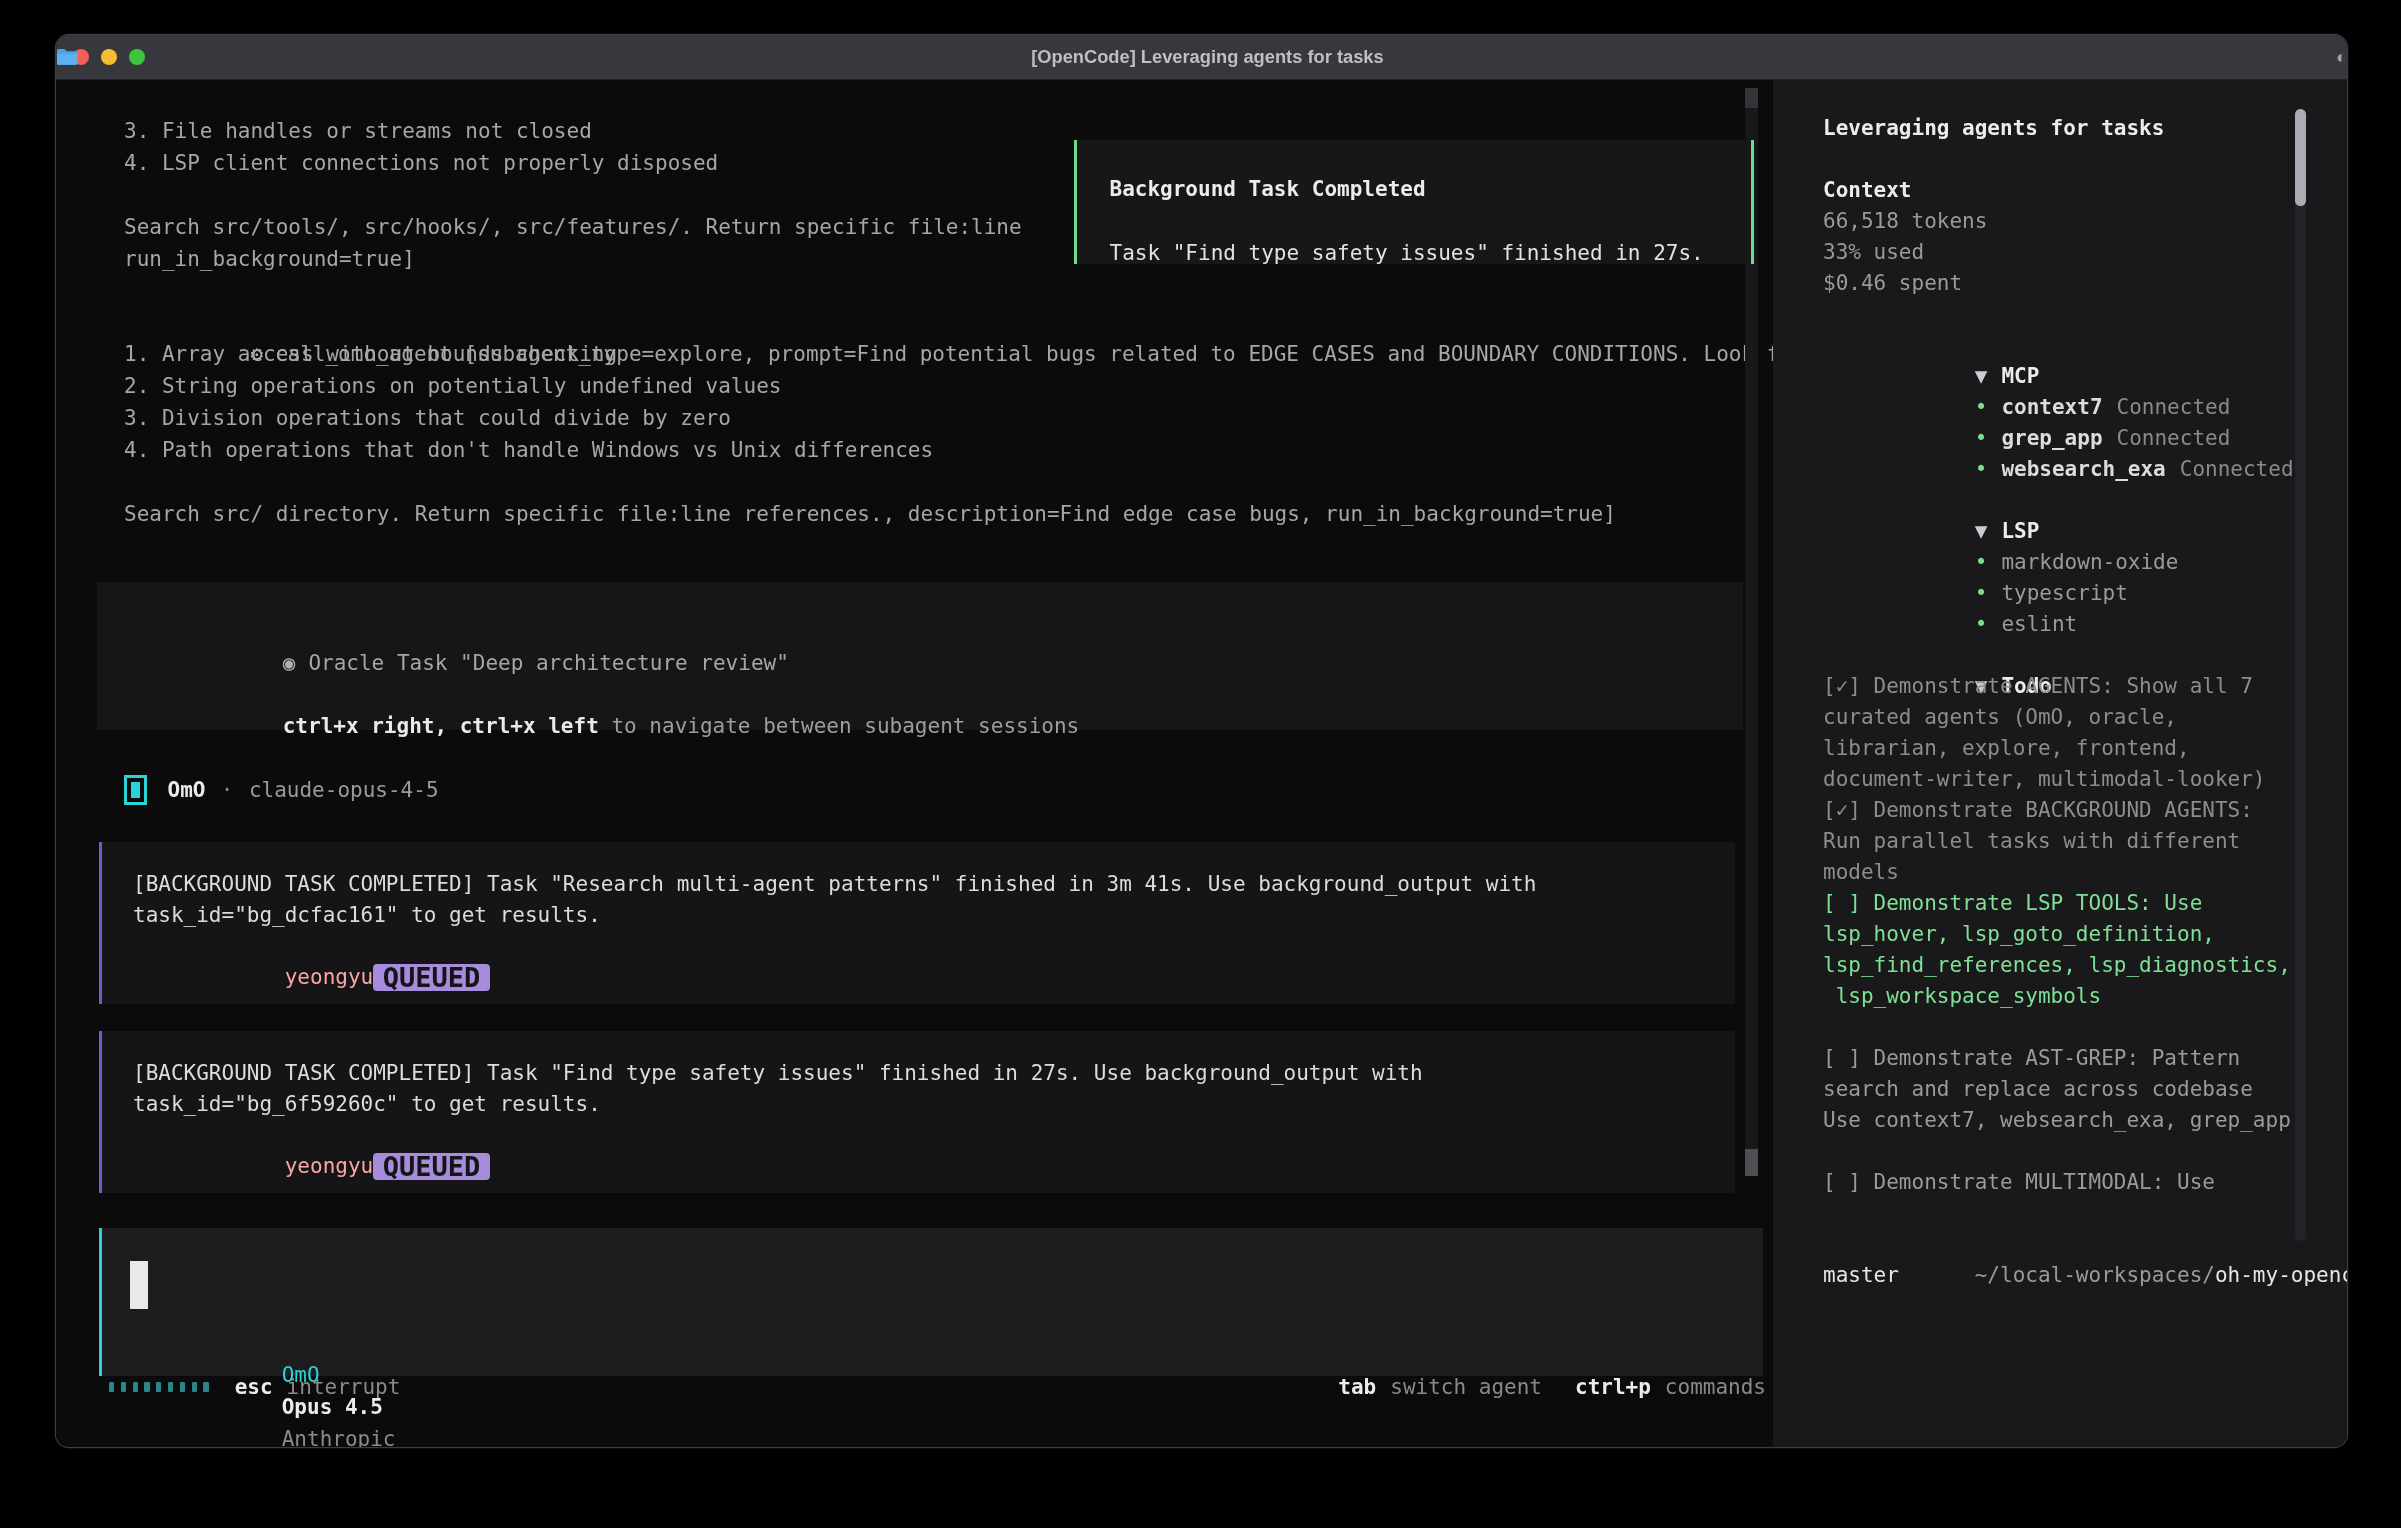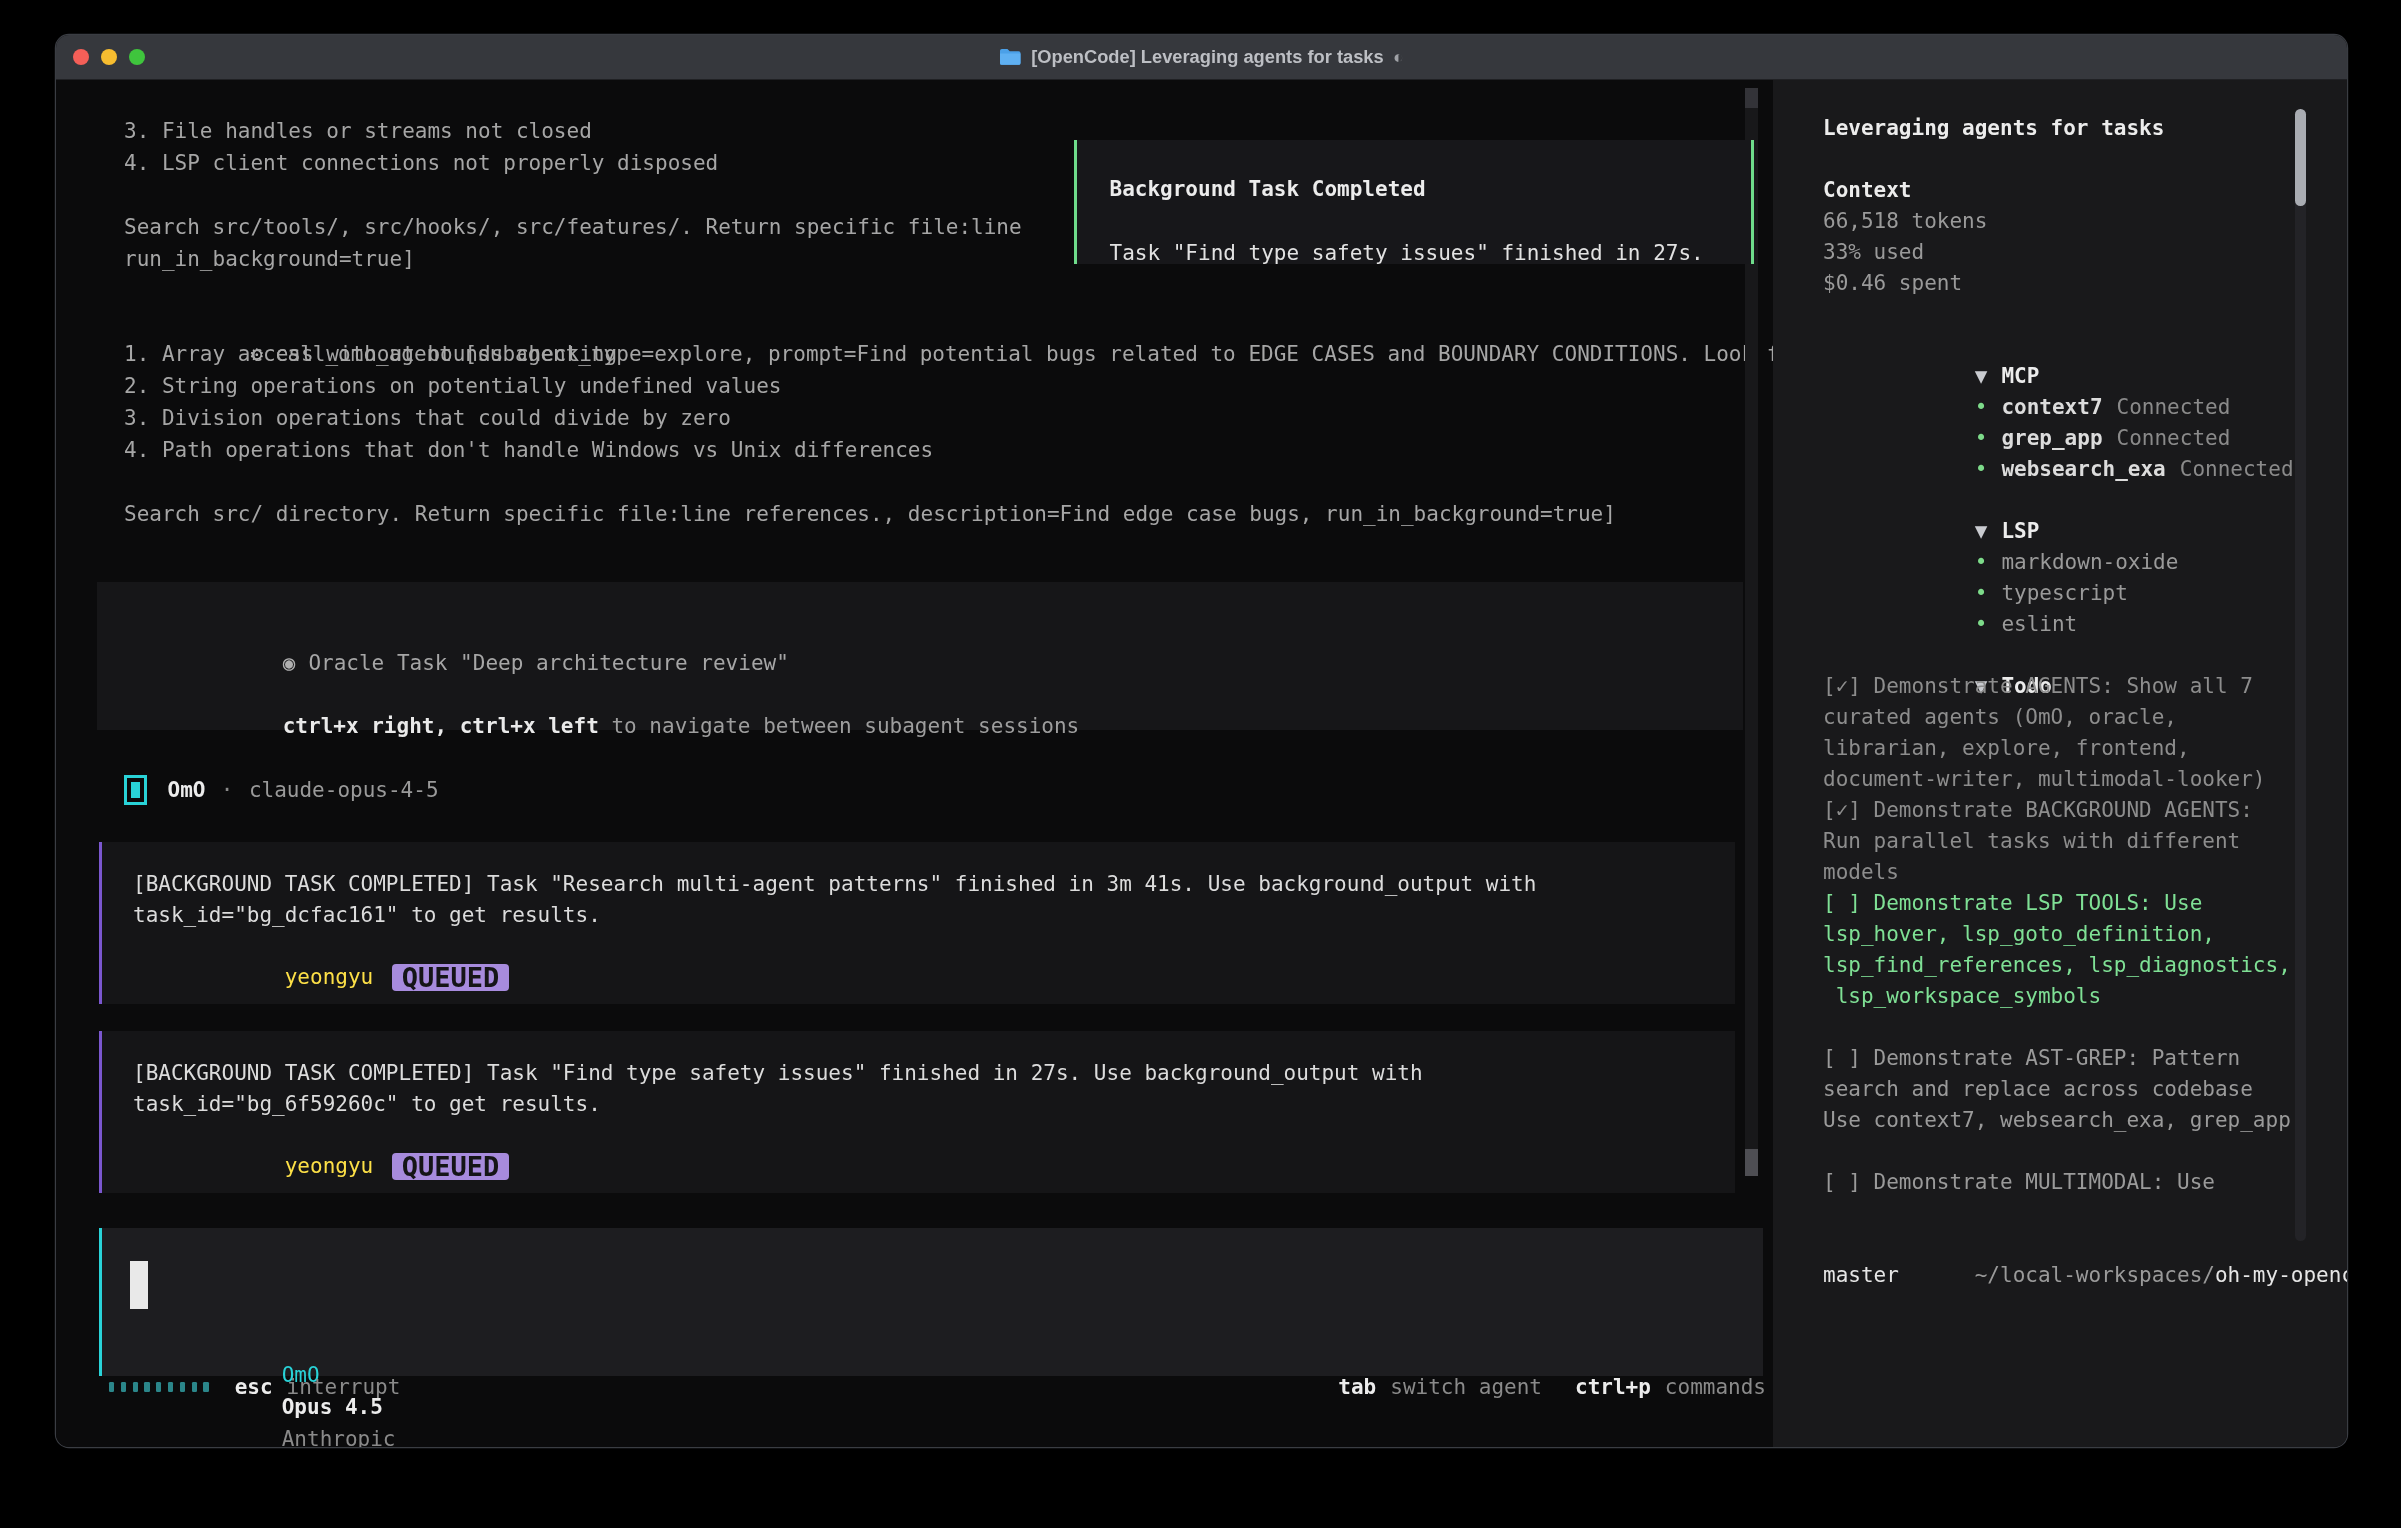--- a/index.html
+++ b/index.html
@@ -7,21 +7,21 @@
           font-family:"DejaVu Sans Mono",monospace;}
   .window{position:absolute;left:56px;top:35px;width:2291px;height:1412px;background:#0b0b0c;
           border-radius:13px;box-shadow:0 0 0 1.2px #3a3d43;overflow:hidden;}
   
   .titlebar{position:absolute;left:0;top:0;right:0;height:44px;background:#36383d;
             border-bottom:1.2px solid #202124;}
   .traffic{position:absolute;left:16.5px;top:0;height:44px;display:flex;align-items:center;gap:12.4px;}
   .tl{width:16px;height:16px;border-radius:50%;display:inline-block;}
   .tl.red{background:#f45f58}.tl.yellow{background:#f7bd30}.tl.green{background:#3fc53d}
   .wtitle{position:absolute;left:0;right:0;top:0;height:44px;display:flex;align-items:center;
-          justify-content:center;gap:9.5px;font:bold 18.3px "Liberation Sans",sans-serif;color:#bdbfc4;}
+          justify-content:space-between;gap:9.5px;font:bold 18.3px "Liberation Sans",sans-serif;color:#bdbfc4;}
   .prog{color:#9fa1a6;font-weight:normal;font-size:17.7px;}
   
   .content{position:absolute;left:0;top:45px;right:0;bottom:0;}
   .main{position:absolute;left:0;top:0;width:1717px;height:1367px;background:#0b0b0c;
         border-bottom-left-radius:11.8px;}
   .sidebar{position:absolute;left:1717px;top:0;right:0;bottom:0;background:#19191b;
            border-bottom-right-radius:11.8px;}
   
   .tblock{position:absolute;left:68px;}
   .tline{height:32px;line-height:32px;font-size:21px;color:#a6a6a6;white-space:pre;}
@@ -48,21 +48,21 @@
   .omo-icon{width:16.5px;height:23.6px;border:3.5px solid #29d3d8;display:inline-block;position:relative;
             margin-right:21px;}
   .omo-inner{position:absolute;left:3.5px;top:3.5px;right:3.5px;bottom:3.5px;background:#29d3d8;}
   .ah-name{color:#ececec;font-weight:bold;margin-right:15.4px;}
   .ah-sep{color:#8a8a8a;margin-right:15.4px;}
   .ah-model{color:#9a9a9a;}
   
   .task-box{position:absolute;left:43px;width:1636px;height:162px;background:#151517;
             border-left:3.5px solid #7b57cf;padding-top:26.6px;box-sizing:border-box;}
   .tb-row{height:31px;line-height:31px;font-size:21px;color:#dcdcdc;white-space:pre;margin-left:31px;}
-  .tb-user{color:#fde047;margin-right:19px;}
+  .tb-user{color:#fca5a5;}
   .tb-badge{display:inline-block;background:#a78bdd;color:#151517;font-weight:bold;border-radius:4px;
             padding:0 9.5px;height:27px;line-height:27px;font-size:27px;vertical-align:middle;}
   
   .input-box{position:absolute;left:43px;top:1148px;width:1661px;height:148px;background:#1d1d20;
              border-left:3.5px solid #29d3d8;}
   .cursor{position:absolute;left:28px;top:32.5px;width:17.7px;height:48px;background:#e9e9e9;}
   .ib-meta{position:absolute;left:28px;top:99px;height:32px;line-height:32px;font-size:21px;white-space:pre;}
   .ib-agent{color:#29d3d8;margin-right:28px;}
   .ib-model{color:#ececec;font-weight:bold;margin-right:14px;}
   .ib-provider{color:#8a8a8a;}

